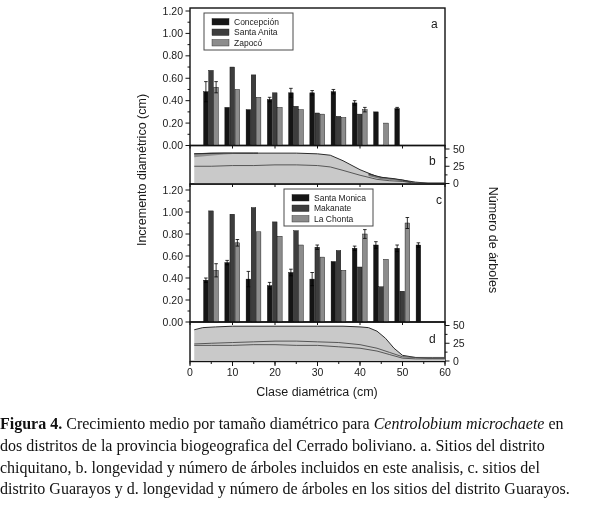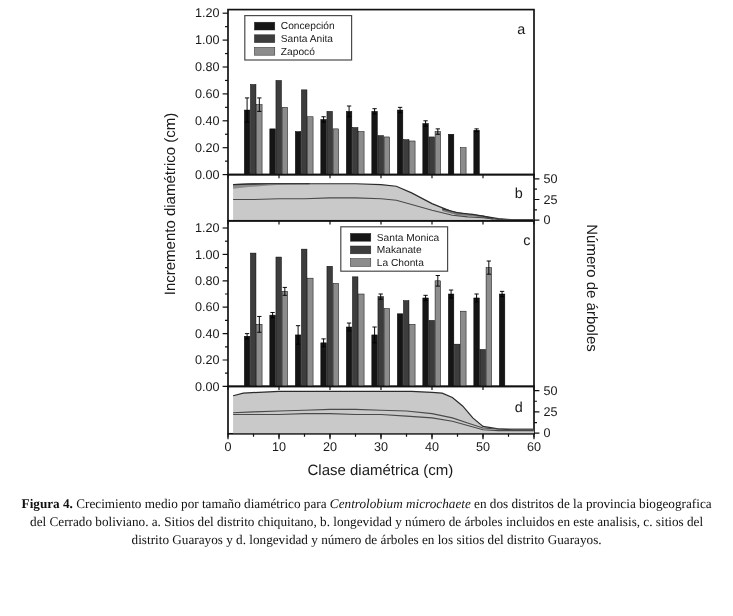--- a/index.html
+++ b/index.html
@@ -1,20 +1,20 @@
 <!DOCTYPE html>
 <html><head>
 <meta charset="utf-8">
 <style>
   html,body{margin:0;padding:0;background:#fff;}
   body{width:611px;height:513px;position:relative;font-family:"Liberation Sans",sans-serif;}
   #fig{position:absolute;top:0;left:0;}
   #fig text{font-family:"Liberation Sans",sans-serif;fill:#1a1a1a;}
-  .caption{position:absolute;top:413px;left:0;width:611px;text-align:center;
-           font-family:"Liberation Serif",serif;font-size:11px;line-height:1.36;color:#111;}
+  .caption{position:absolute;top:413px;left:0;width:611px;text-align:left;
+           font-family:"Liberation Serif",serif;font-size:16px;line-height:1.36;color:#111;}
   .caption .inner{display:inline-block;max-width:582px;}
   .cap-label{font-weight:bold;}
   .cap-species{font-style:italic;}
 </style>
 </head>
 <body>
 
 <svg id="fig" width="611" height="406" viewBox="0 0 611 406">
   <text transform="translate(146,170) rotate(-90)" text-anchor="middle" font-size="12.5">Incremento diamétrico (cm)</text>
   <text transform="translate(489,240) rotate(90)" text-anchor="middle" font-size="12.5">Número de árboles</text>

